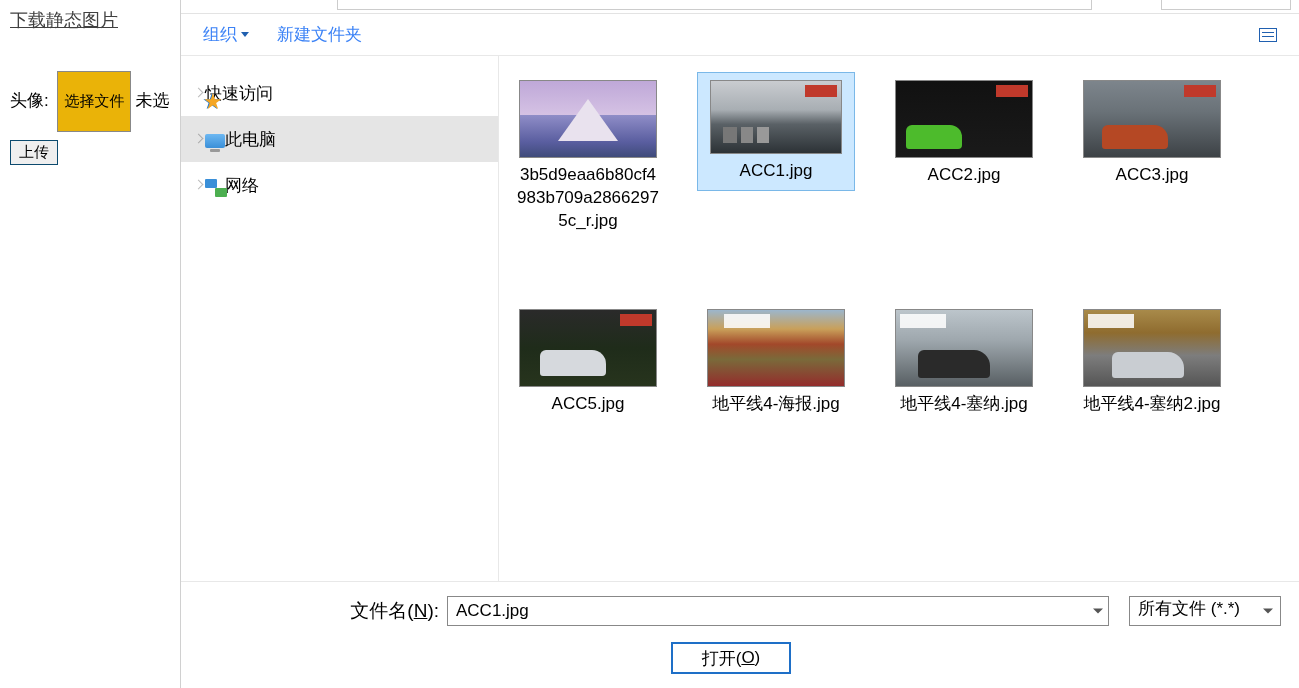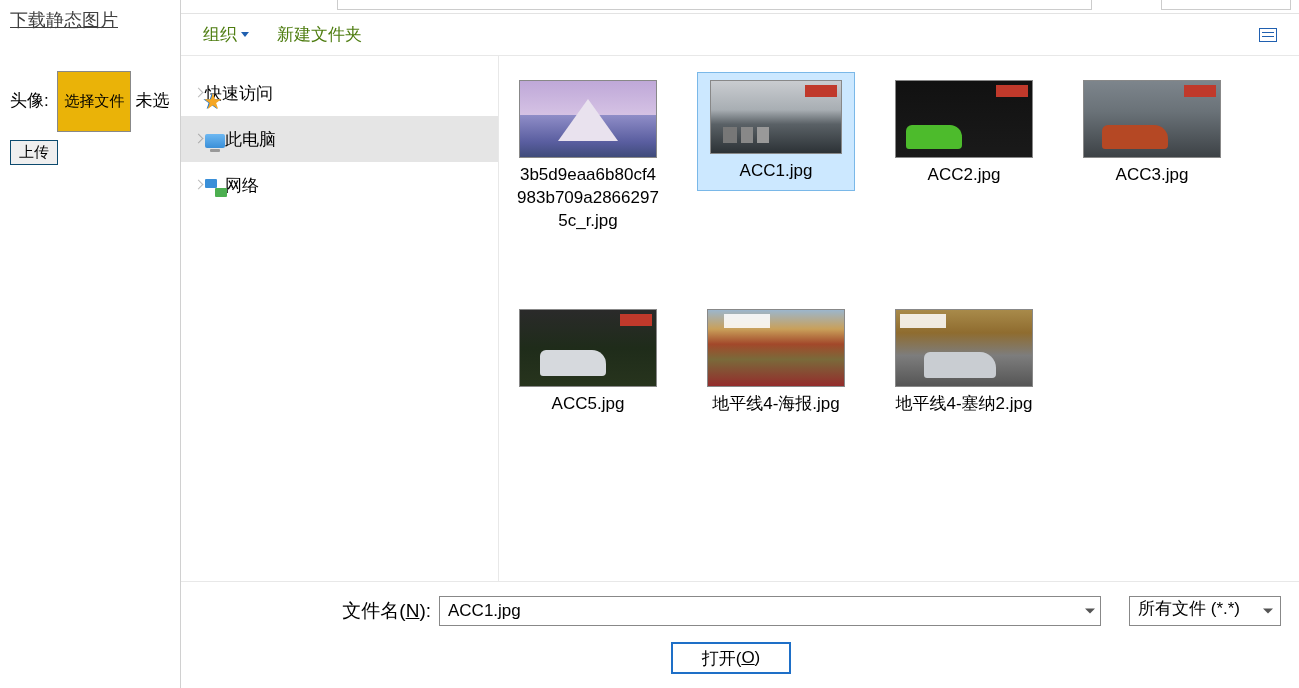--- a/index.html
+++ b/index.html
@@ -91,21 +91,21 @@
     background: #fff;
   }
   .toolbar {
     height: 42px;
     background: #fff;
     border-bottom: 1px solid #e8e8e8;
     display: flex;
     align-items: center;
     padding: 0 22px;
     gap: 28px;
-    color: #4d7c0f;
+    color: #3b82f6;
     font-size: 17px;
   }
   .toolbar .organize { display:flex; align-items:center; gap:4px; cursor:pointer; }
   .toolbar .organize .caret {
     width: 0; height:0;
     border-left: 4px solid transparent;
     border-right: 4px solid transparent;
     border-top: 5px solid #2060b0;
   }
   .toolbar .new-folder { cursor:pointer; }
@@ -428,38 +428,44 @@
             </div>
           </div>
           <div class="file-item">
             <div class="thumb-wrap">
               <div class="thumb th-haibao"></div>
               <div class="caption">地平线4-海报.jpg</div>
             </div>
           </div>
           <div class="file-item">
             <div class="thumb-wrap">
+              <div class="thumb th-sena1"></div>
+              <div class="caption">地平线4-塞纳.jpg</div>
+            </div>
+          </div>
+          <div class="file-item">
+            <div class="thumb-wrap">
               <div class="thumb th-sena2"></div>
               <div class="caption">地平线4-塞纳2.jpg</div>
             </div>
           </div>
         </div>
     </div>
   </div>
 
   <div class="dialog-footer">
     <div class="filename-row">
       <div class="filename-label">
         <span>文件名(</span><span class="underline">N</span><span>):</span>
       </div>
       <div class="combo-wrap" style="flex:0 0 662px;">
         <input class="filename-input" style="width: 100%;" value="ACC1.jpg">
         <span class="combo-caret"></span>
       </div>
-      <div class="combo-wrap" style="margin-left:20px;">
+      <div class="combo-wrap" style="margin-left:12px;">
         <div class="filetype-select">所有文件 (*.*)</div>
         <span class="combo-caret" style="right:8px;"></span>
       </div>
     </div>
     <div class="buttons-row">
       <div class="open-btn">
         <span>打开(</span>
           <span class="underline">O</span>
           <span>)</span>
       </div>

